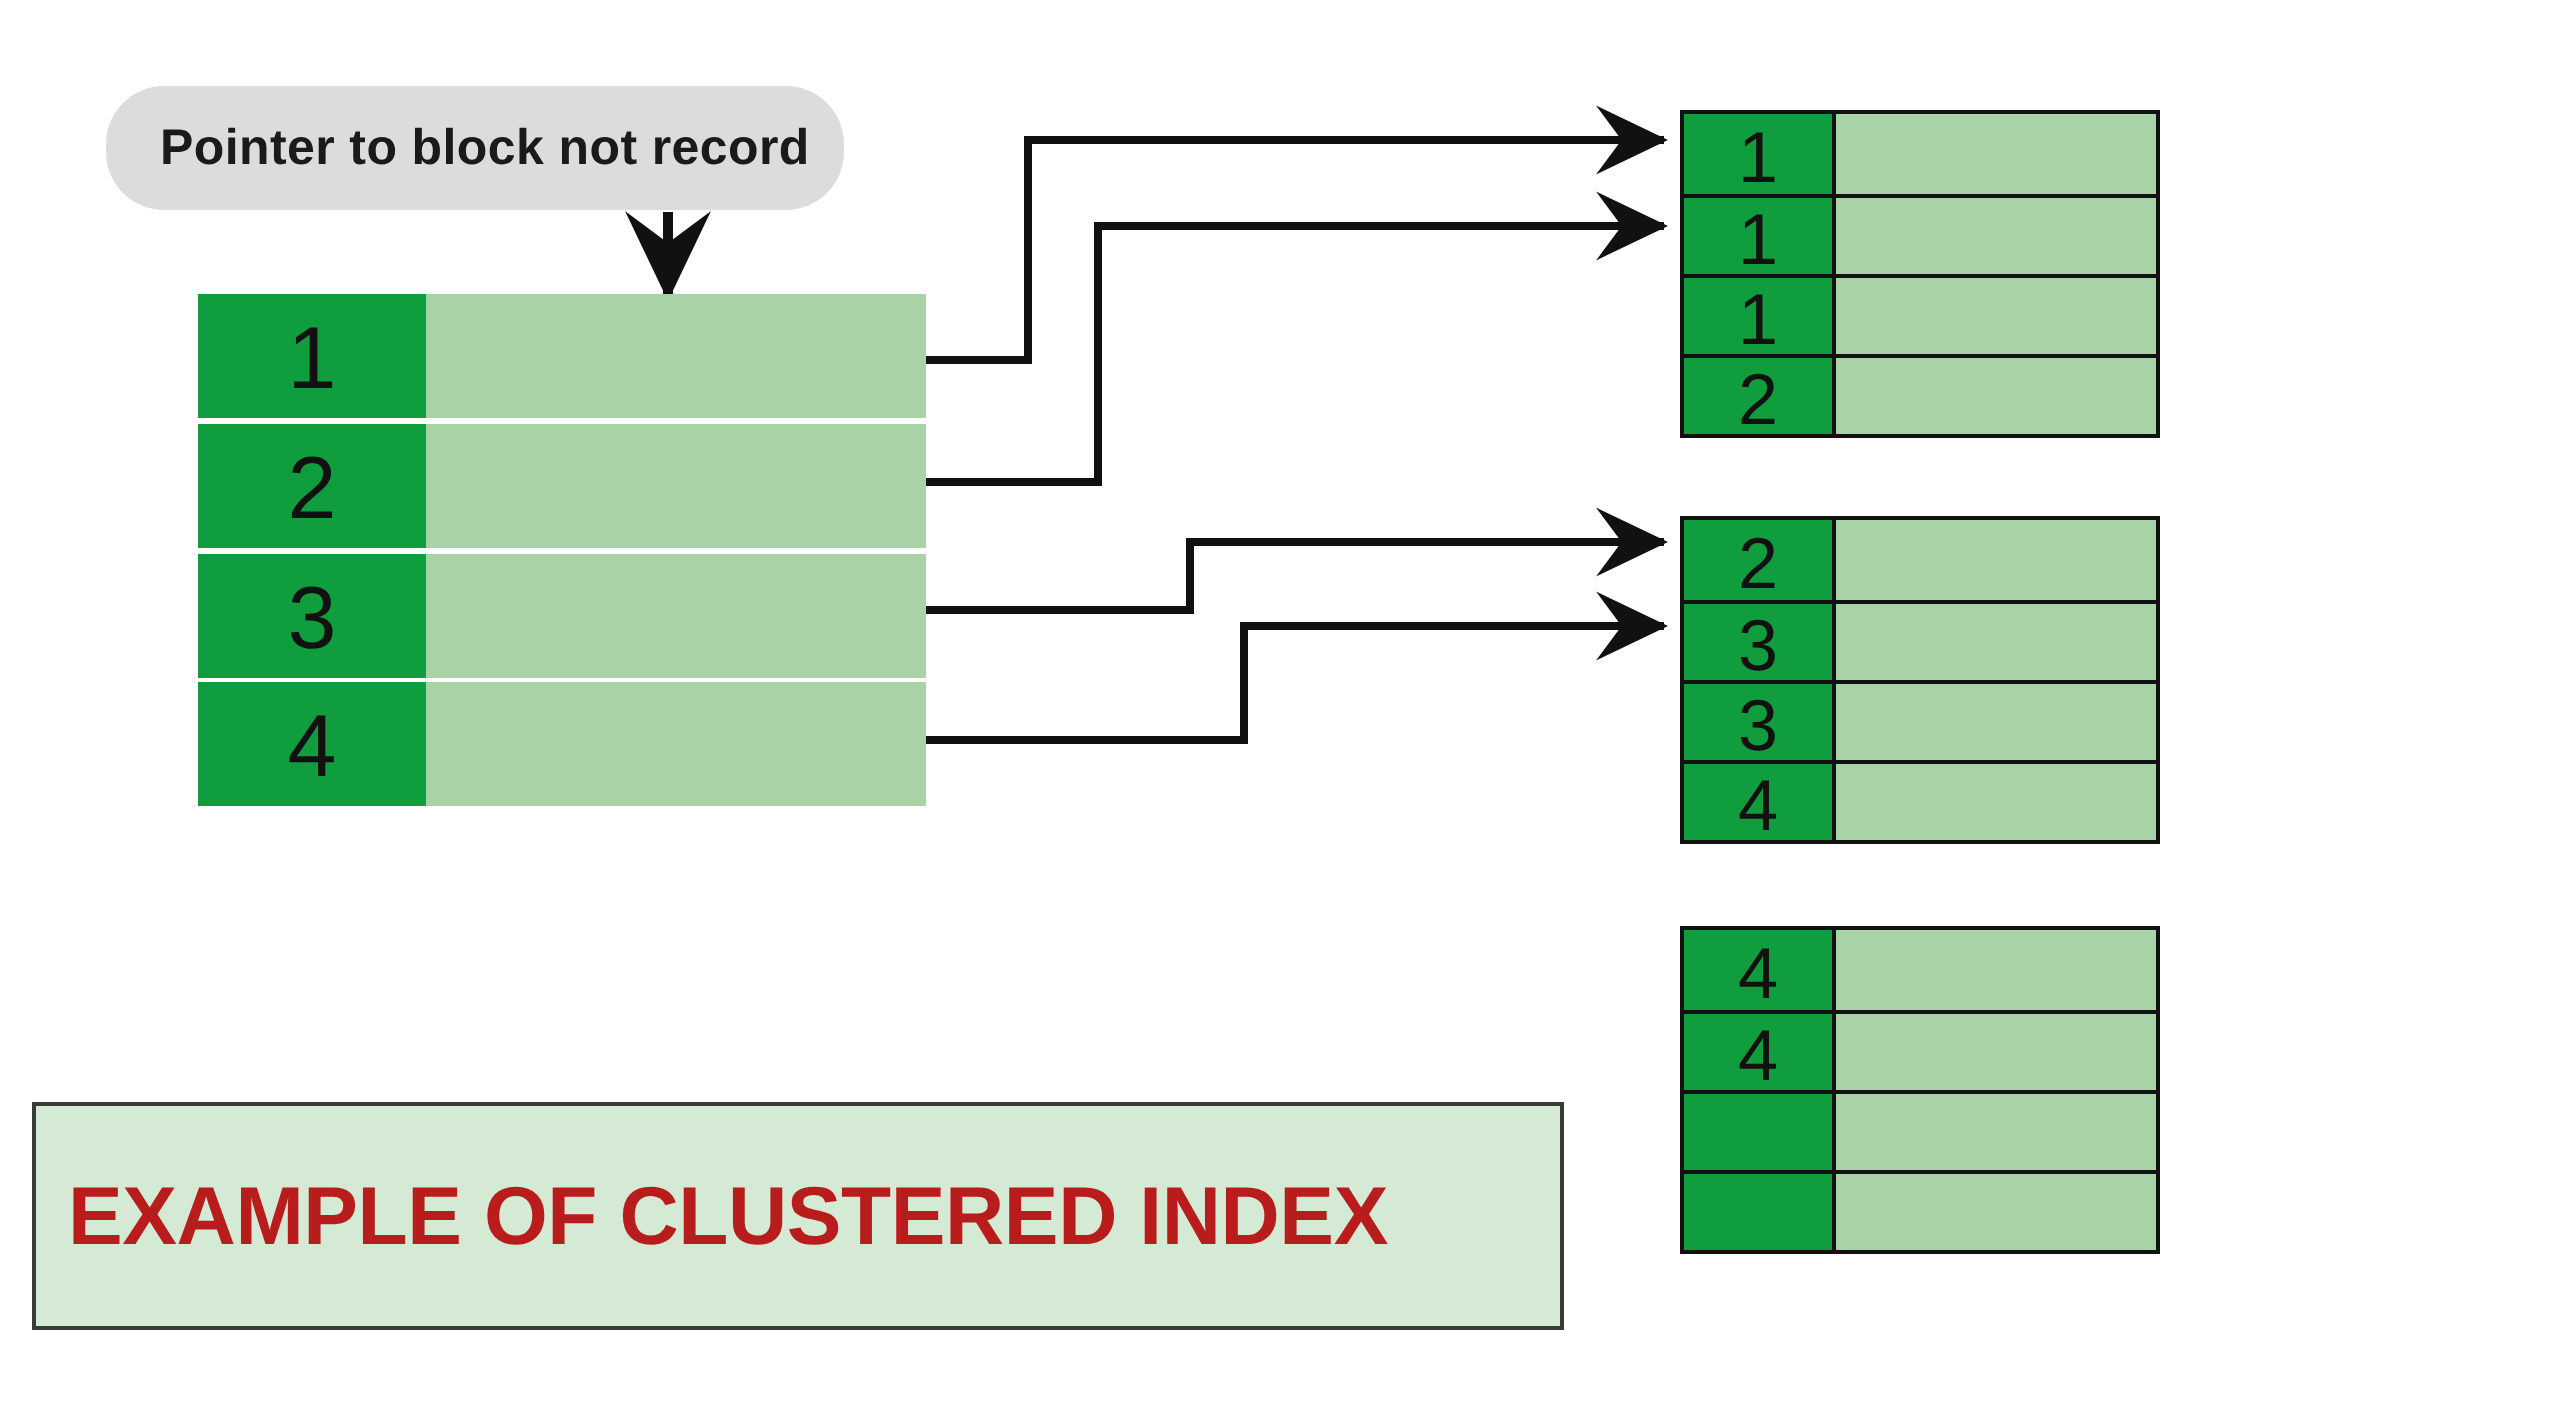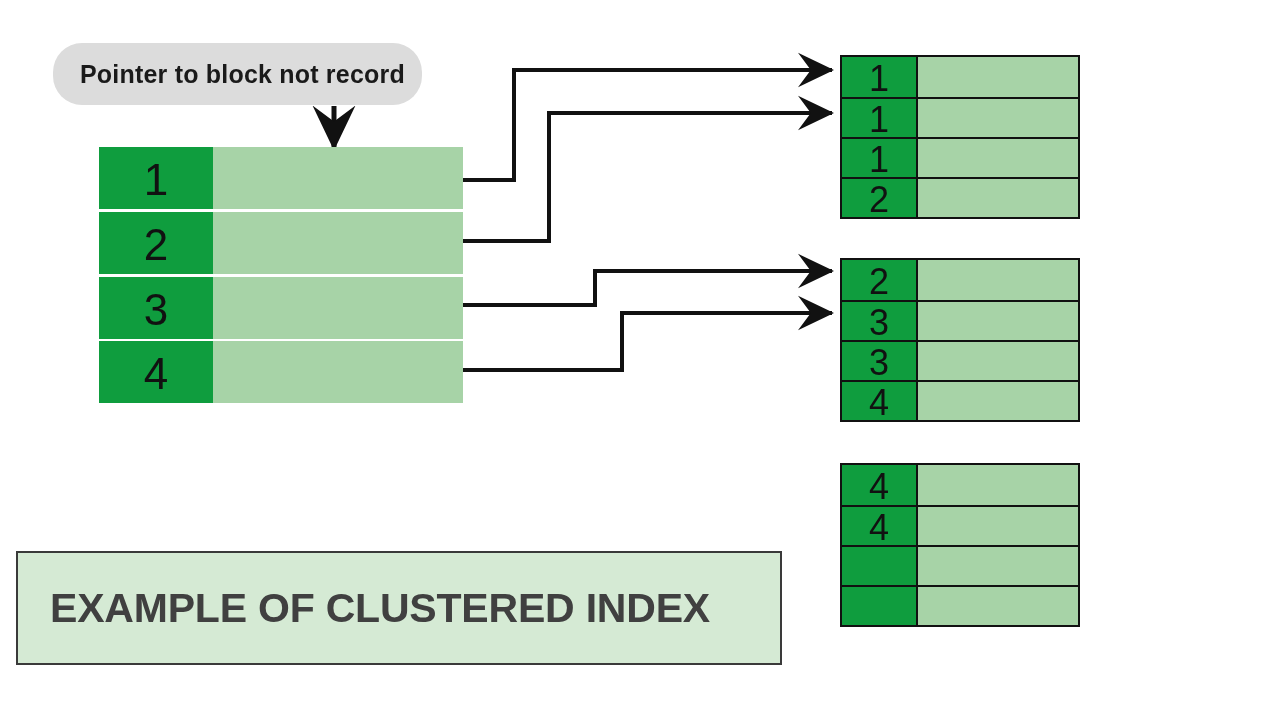--- a/index.html
+++ b/index.html
@@ -130,22 +130,22 @@
     height: 114px;
     background: #d5ead4;
     border: 2px solid #3a3a3a;
     box-sizing: border-box;
     display: flex;
     align-items: center;
   }
   .caption-box .caption-text {
     font-size: 41px;
     font-weight: bold;
-    color: #404040;
-    padding-left: 32px;
+    color: #b91c1c;
+    padding-left: 16px;
     white-space: nowrap;
     letter-spacing: -0.2px;
   }
 </style>
 </head>
 <body>
 
 <div id="canvas">
 
   <svg width="1280" height="711" style="position:absolute;left:0;top:0;">

